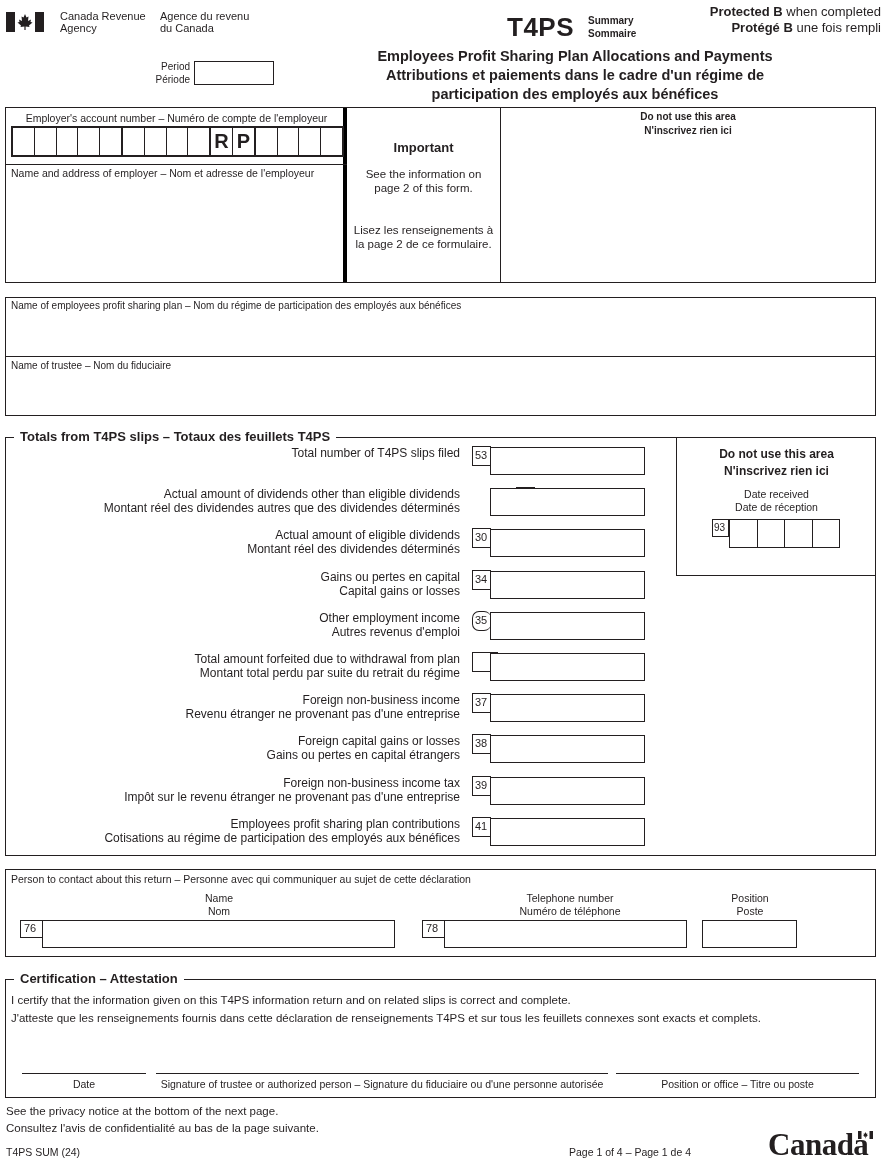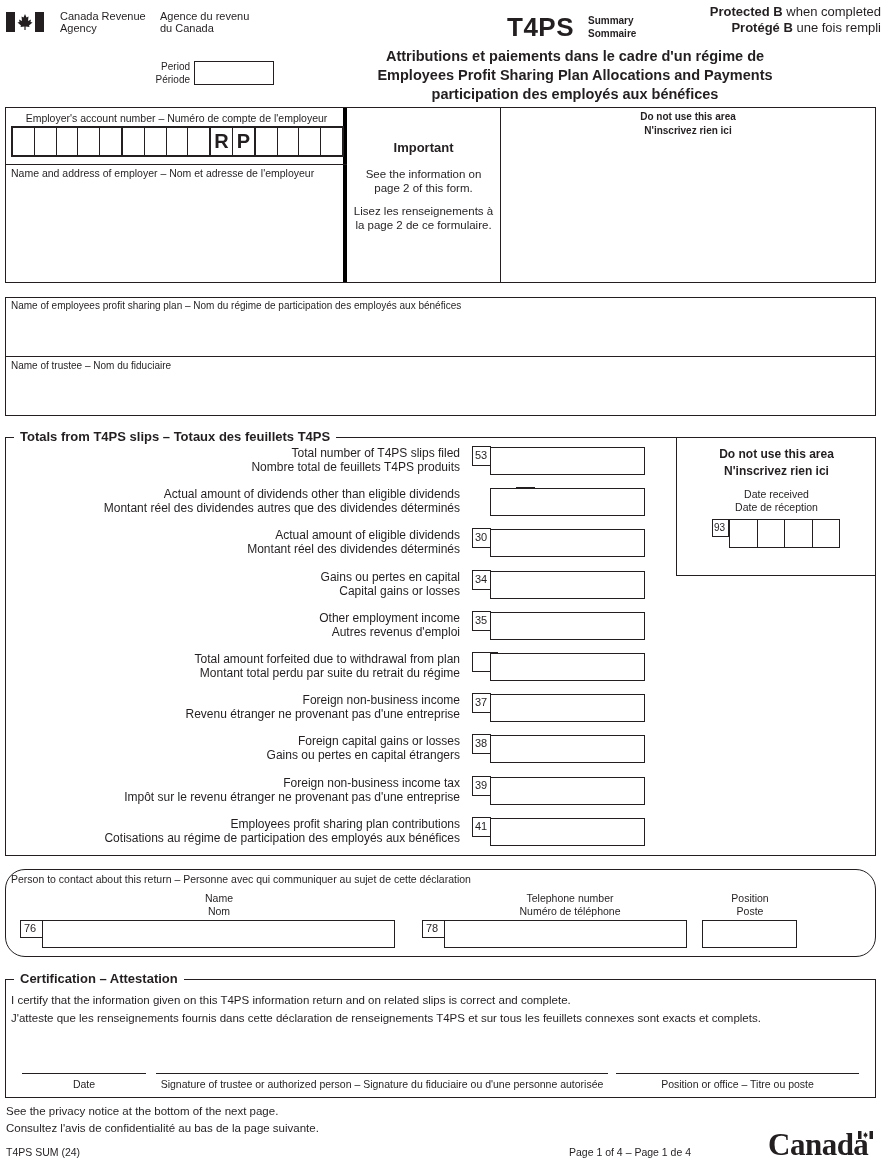--- a/index.html
+++ b/index.html
@@ -27,21 +27,21 @@
   #acct-grid { left: 5px; top: 18px; width: 333px; height: 31px; border: 2px solid #231f20; display: flex; }
   .acct-cell { flex: 1; border-right: 1px solid #231f20; font-size: 20px; font-weight: bold; text-align: center; line-height: 27px; }
   .acct-cell:last-child { border-right: none; }
   .acct-cell.thick { border-right: 2px solid #231f20; }
   #acct-divider { left: 0; top: 56px; width: 341px; border-top: 1px solid #231f20; }
   #emp-name-label { left: 5px; top: 59px; font-size: 10.5px; }
   #emp-name-field { left: 0; top: 57px; width: 341px; height: 117px; }
   #important { left: 341px; top: 0; width: 154px; height: 174px; border-right: 1px solid #231f20; text-align: center; }
   #important-title { margin-top: 32px; font-size: 13px; font-weight: bold; }
   #important-en { margin-top: 12px; font-size: 11.5px; line-height: 14px; }
-  #important-fr { margin-top: 9px; font-size: 11.5px; line-height: 14px; }
+  #important-fr { margin-top: 28px; font-size: 11.5px; line-height: 14px; }
   #dnu-top { left: 495px; top: 0; width: 374px; text-align: center; font-size: 10px; font-weight: bold; line-height: 14px; padding-top: 2px; }
 
   
   #plan-block { left: 5px; top: 297px; width: 871px; height: 119px; }
   #plan-label { left: 5px; top: 2px; font-size: 10px; }
   #plan-divider { left: 0; top: 58px; width: 869px; border-top: 1px solid #231f20; }
   #trustee-label { left: 5px; top: 62px; font-size: 10px; }
   #plan-field { left: 0; top: 0; width: 869px; height: 58px; }
   #trustee-field { left: 0; top: 59px; width: 869px; height: 58px; }
 
@@ -54,21 +54,21 @@
 
   #dnu-side { left: 676px; top: 437px; width: 200px; height: 139px; border-left: 1px solid #231f20; border-bottom: 1px solid #231f20; text-align: center; }
   #dnu-side-title { margin-top: 9px; font-size: 12px; font-weight: bold; line-height: 17px; }
   #date-recv { margin-top: 8px; font-size: 10.5px; line-height: 13px; }
   #date93-num { left: 712px; top: 519px; width: 17px; height: 18px; border: 1px solid #231f20; font-size: 10px; padding: 2px 0 0 1px; }
   #date93-grid { left: 729px; top: 519px; width: 111px; height: 29px; border: 1px solid #231f20; display: flex; }
   .d-cell { flex: 1; border-right: 1px solid #231f20; }
   .d-cell:last-child { border-right: none; }
 
   
-  #contact { left: 5px; top: 869px; width: 871px; height: 88px; border-radius: 20px; }
+  #contact { left: 5px; top: 869px; width: 871px; height: 88px; }
   #contact-label { left: 5px; top: 3px; font-size: 10.5px; }
   .contact-head { text-align: center; font-size: 10.5px; line-height: 13px; }
   .c-num { width: 22px; height: 18px; border: 1px solid #231f20; border-right: none; font-size: 11px; padding: 1px 0 0 3px; }
 
   
   #cert-frame { left: 5px; top: 979px; width: 871px; height: 119px; border: 1px solid #231f20; border-top: 1px solid #231f20; }
   #cert-legend { left: 14px; top: 971px; background: #fff; padding: 0 6px; font-size: 13px; font-weight: bold; }
   #cert-en { left: 11px; top: 994px; font-size: 11.5px; }
   #cert-fr { left: 11px; top: 1012px; font-size: 11.5px; }
   .sig-line { border-top: 1px solid #231f20; }
@@ -106,22 +106,22 @@
 <div id="protected" class="abs">
   <div><b>Protected B</b><span> when completed</span></div>
   <div><b>Protégé B</b><span> une fois rempli</span></div>
 </div>
 <div id="period-label" class="abs">
   <div>Period</div>
   <div>Période</div>
 </div>
 <div id="period-box" class="abs b"></div>
 <div id="title" class="abs">
+  <div>Employees Profit Sharing Plan Allocations and Payments</div>
   <div>Attributions et paiements dans le cadre d'un régime de</div>
-  <div>Employees Profit Sharing Plan Allocations and Payments</div>
   <div>participation des employés aux bénéfices</div>
 </div>
 
 <div id="emp-block" class="abs b">
   <div id="emp-left" class="abs">
     <div id="acct-label" class="abs">Employer's account number – Numéro de compte de l'employeur</div>
     <div id="acct-grid" class="abs">
       <div class="acct-cell"></div>
       <div class="acct-cell"></div>
       <div class="acct-cell"></div>
@@ -160,21 +160,20 @@
   <div id="plan-divider" class="abs"></div>
   <div id="trustee-label" class="abs">Name of trustee – Nom du fiduciaire</div>
 </div>
 
 <div id="totals-frame" class="abs"></div>
 <div id="totals-legend" class="abs">Totals from T4PS slips – Totaux des feuillets T4PS</div>
 
 <div id="totals-rows">
     <div class="abs row-label" style="left: 0px; top: 446px;">
       <div>Total number of T4PS slips filed</div>
-      <div>Nombre total de feuillets T4PS produits</div>
     </div>
     <div class="abs row-num" style="left: 472px; top: 446px;">53</div>
     <div class="abs row-box" style="left: 490px; top: 447px;"></div>
     <div class="abs row-label" style="left: 0px; top: 487px;">
       <div>Actual amount of dividends other than eligible dividends</div>
       <div>Montant réel des dividendes autres que des dividendes déterminés</div>
     </div>
     <div class="abs row-num" style="left: 472px; top: 487px; margin-left: 44px;">24</div>
     <div class="abs row-box" style="left: 490px; top: 488px;"></div>
     <div class="abs row-label" style="left: 0px; top: 528px;">
@@ -186,21 +185,21 @@
     <div class="abs row-label" style="left: 0px; top: 570px;">
       <div>Gains ou pertes en capital</div>
       <div>Capital gains or losses</div>
     </div>
     <div class="abs row-num" style="left: 472px; top: 570px;">34</div>
     <div class="abs row-box" style="left: 490px; top: 571px;"></div>
     <div class="abs row-label" style="left: 0px; top: 611px;">
       <div>Other employment income</div>
       <div>Autres revenus d'emploi</div>
     </div>
-    <div class="abs row-num" style="left: 472px; top: 611px;">35</div>
+    <div class="abs row-num" style="left: 472px; top: 611px; border-radius: 7px;">35</div>
     <div class="abs row-box" style="left: 490px; top: 612px;"></div>
     <div class="abs row-label" style="left: 0px; top: 652px;">
       <div>Total amount forfeited due to withdrawal from plan</div>
       <div>Montant total perdu par suite du retrait du régime</div>
     </div>
     <div class="abs row-num" style="left: 472px; top: 652px; padding-left: 25px;">36</div>
     <div class="abs row-box" style="left: 490px; top: 653px;"></div>
     <div class="abs row-label" style="left: 0px; top: 693px;">
       <div>Foreign non-business income</div>
       <div>Revenu étranger ne provenant pas d'une entreprise</div>

